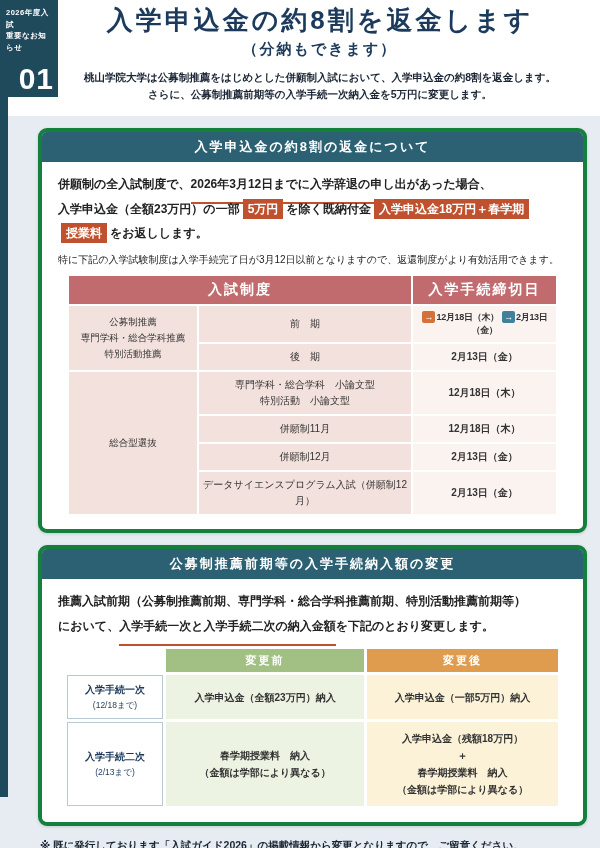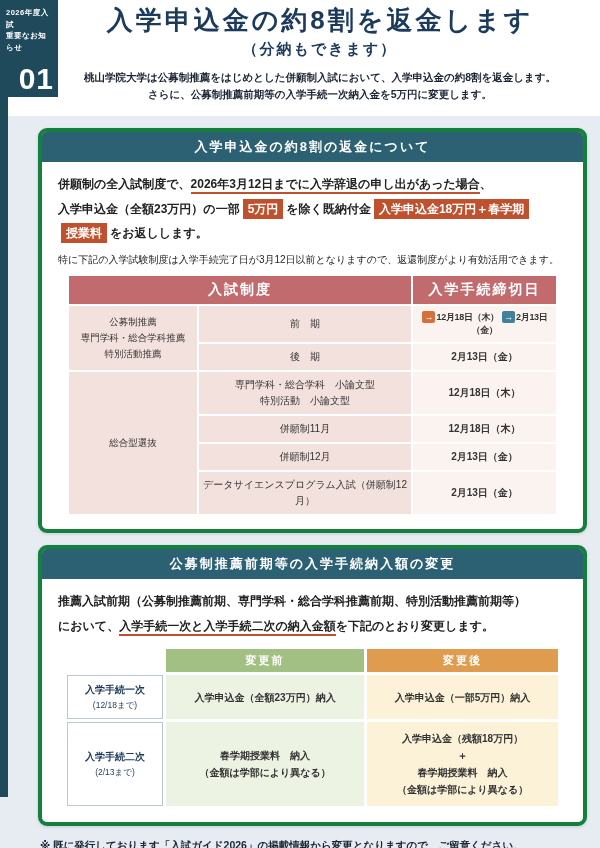--- a/index.html
+++ b/index.html
@@ -26,21 +26,21 @@
   .content { flex:1; display:flex; flex-direction:column; padding:12px 13px 6px 38px; }
 
   .panel { border-radius:9px; overflow:hidden; border:4px solid #15803d; background:#86efac;
            box-shadow:0 1px 3px rgba(30,60,80,0.18); }
   .panel + .panel { margin-top:12px; }
   .panel-header { background:#2b6173; color:#fff; text-align:center; font-size:13px; font-weight:bold;
                   padding:6px 0; letter-spacing:2px; }
   .panel-body { background:#fff; padding:10px 16px 13px; }
 
   .para { font-size:12px; font-weight:bold; color:#222; line-height:2.05; }
-  .u-red { border-bottom:2px solid #c0512e; padding-bottom:1px; }
+  .u-red { border-bottom:2px solid #c0512e; padding-bottom:11px; }
   .badge { background:#c0512e; color:#fff; padding:1px 5px; margin:0 3px; display:inline-block; line-height:1.5; }
 
   .small-note { font-size:10px; color:#222; margin-top:7px; }
 
   
   .t1 { width:calc(100% - 18px); margin:7px 9px 0; border-collapse:separate; border-spacing:2px; }
   .t1 th { background:#c16b6f; color:#fff; font-size:14px; font-weight:bold; padding:5px 2px; letter-spacing:2px; }
   .t1 td { text-align:center; vertical-align:middle; font-size:10px; color:#333; padding:5px 3px; }
   .t1 .t1-group { background:#f2e1dc; width:128px; line-height:1.7; font-size:9.5px; }
   .t1 .t1-sub   { background:#f2e1dc; width:212px; line-height:1.6; }

